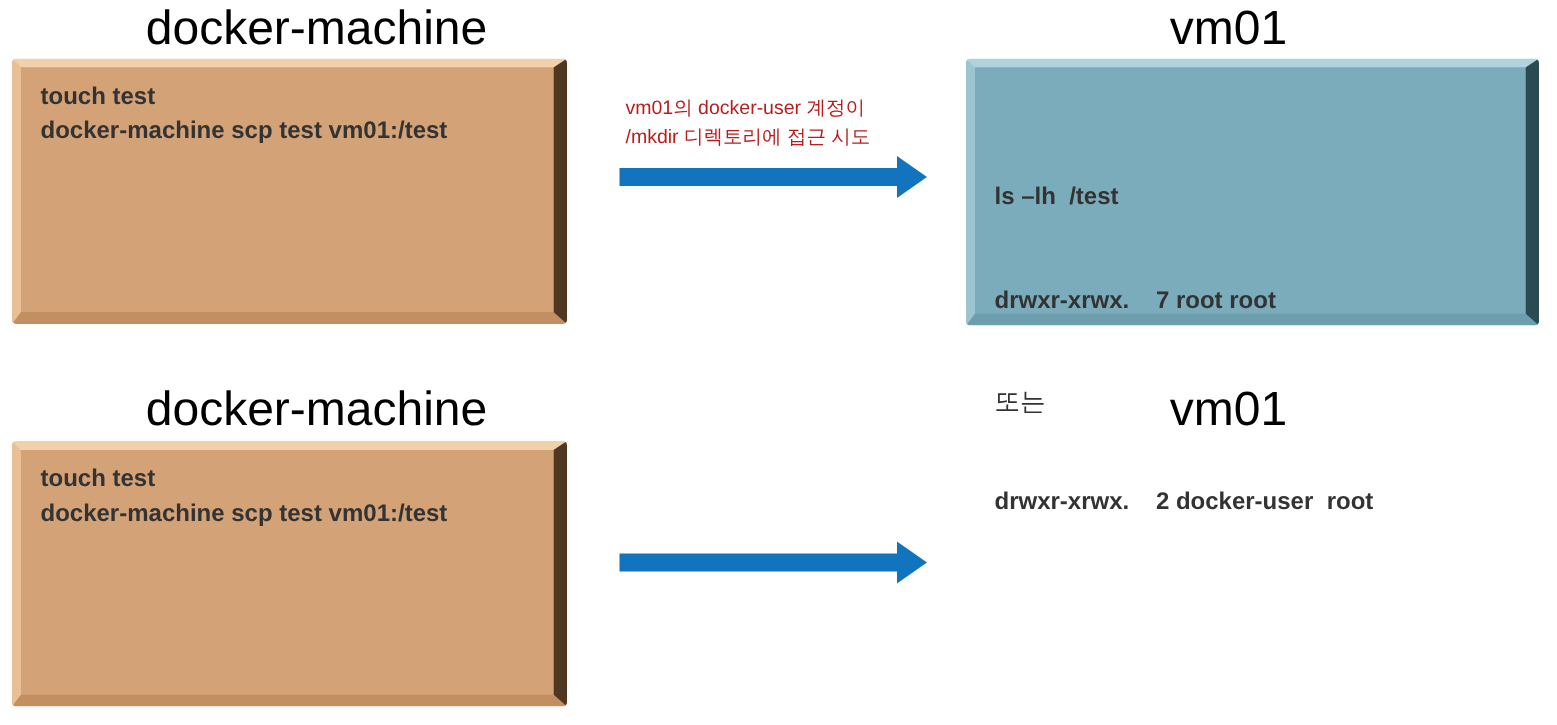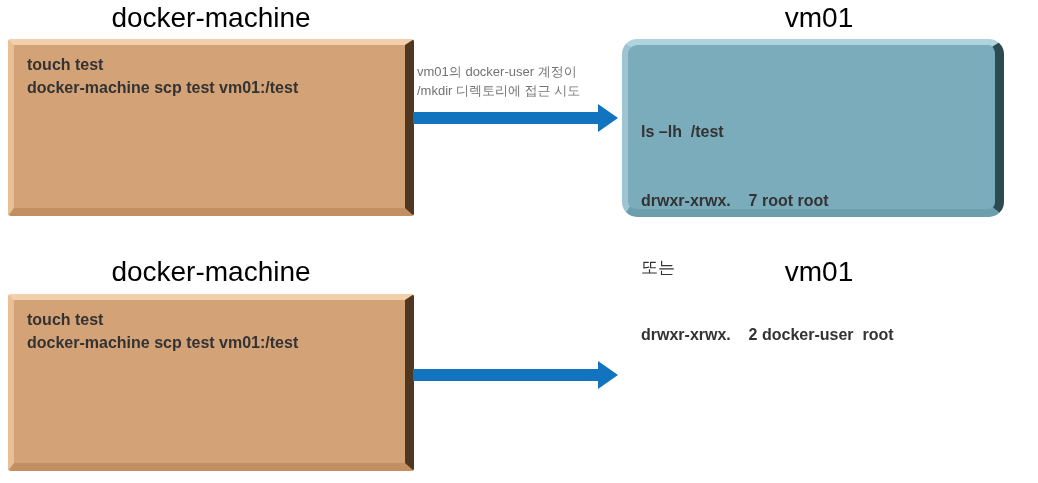--- a/index.html
+++ b/index.html
@@ -8,38 +8,37 @@
     --arrow: #1274BE;
     --red: #FF0000;
     --ink: #333333;
   }
   * { margin:0; padding:0; box-sizing:border-box; }
   body { background:#ffffff; font-family:"Liberation Sans", sans-serif; }
   .canvas {
     position:relative; width:1038px; height:483px; background:#ffffff; overflow:hidden;
   }
   .row-title {
-    position:absolute; font-size:28px; line-height:28px; color:#000;
+    position:absolute; font-size:32px; line-height:28px; color:#000;
     text-align:center; font-weight:400;
   }
   .box {
     position:absolute; border-style:solid; border-radius:3px;
   }
   .box.tan {
-    left:8px; width:406px; height:177px;
+    left:8px; width:370px; height:177px;
     background:var(--tan);
     border-width:6px 9px 8px 6px;
     border-color:#F2D0AB #503722 #C18F61 #E9C096;
   }
   .box.teal {
-    left:622px; width:382px; height:178px;
+    left:644px; width:382px; height:178px;
     background:var(--teal);
     border-width:6px 9px 8px 6px;
     border-color:#AFD4DF #2C4A52 #6C9EAD #9CC5D1;
-    border-radius:15px;
   }
   .box-content {
     font-weight:bold; font-size:16px; line-height:23px; color:var(--ink);
     white-space:pre;
   }
   .tan .box-content { padding:8px 0 0 13px; }
   .teal .box-content { padding:6px 0 0 13px; }
   .pad-top-lg { padding-top:29px !important; }
   .or-line { font-size:17px; font-weight:400; line-height:19px; color:#333; }
   .spacer { height:28px; }
@@ -47,21 +46,21 @@
     position:absolute; left:413px; width:187px; height:12px; background:var(--arrow);
   }
   .arrow-head {
     position:absolute; left:598px; width:0; height:0;
     border-top:14px solid transparent;
     border-bottom:14px solid transparent;
     border-left:20px solid var(--arrow);
   }
   .arrow-label {
     position:absolute; left:417px; top:62px; width:202px;
-    font-size:13px; line-height:19px; color:#737373; white-space:pre;
+    font-size:13px; line-height:19px; color:#b91c1c; white-space:pre;
   }
 </style>
 </head>
 <body>
 
 <div class="canvas">
 
   <div class="row-title" style="left:8px; top:4px; width:406px;">docker-machine</div>
 
   <div class="box tan" style="top:39px;">

